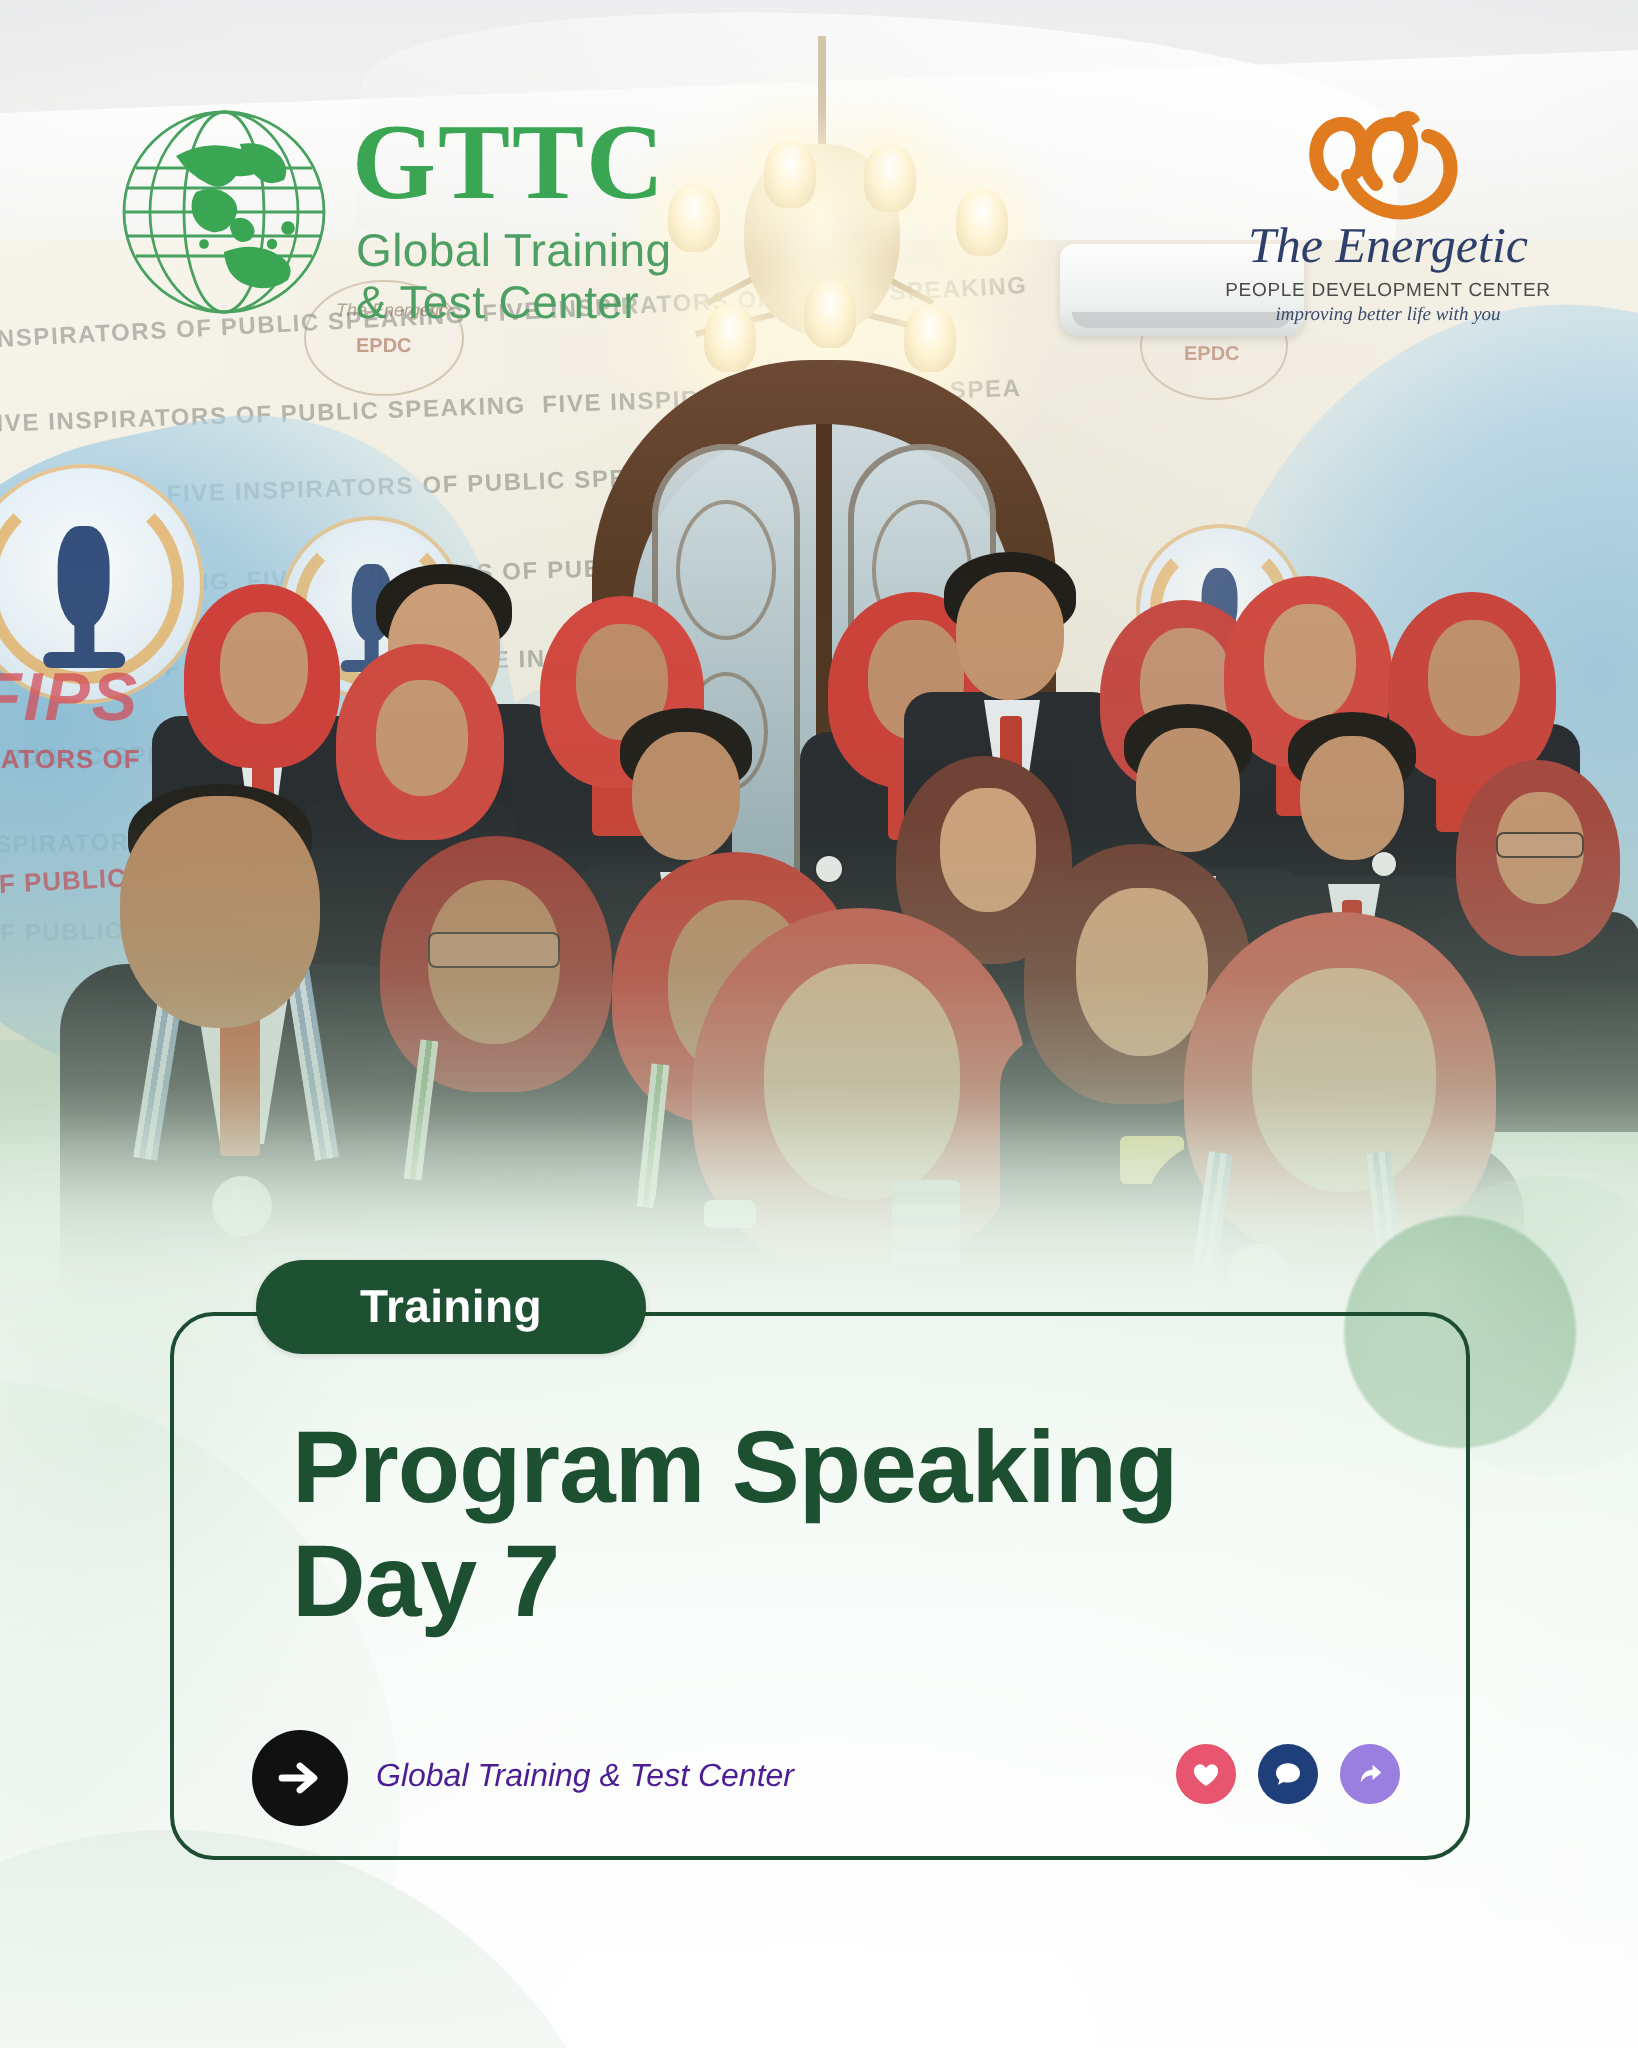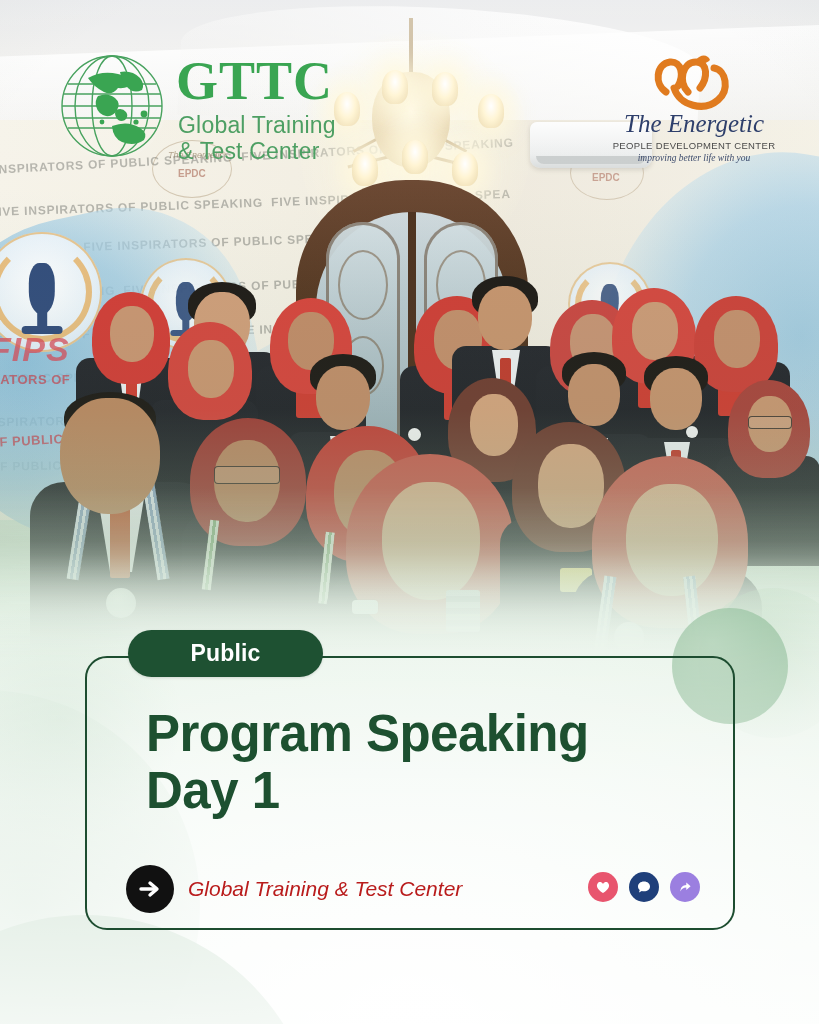--- a/index.html
+++ b/index.html
@@ -267,21 +267,21 @@
   }
   .headline .l2{display:block;}
 
   .cta{position:absolute;left:126px;top:861px;width:420px;height:56px;display:flex;align-items:center;gap:14px;}
   .cta-arrow{
     width:48px;height:48px;border-radius:50%;background:#111;
     display:flex;align-items:center;justify-content:center;flex:0 0 48px;
   }
   .cta-text{line-height:1.18;}
   .cta-text .t1{font-size:19px;font-weight:700;font-style:italic;color:#121212;}
-  .cta-text .t2{font-size:21px;font-weight:400;font-style:italic;color:#b91c1c;}
+  .cta-text .t2{font-size:16px;font-weight:400;font-style:italic;color:#4c1d95;}
 
   .socials{position:absolute;left:588px;top:872px;display:flex;gap:11px;align-items:center;}
   .soc{width:30px;height:30px;border-radius:50%;display:flex;align-items:center;justify-content:center;}
 </style>
 </head>
 <body>
 
 <div class="poster">
 
   <div class="page-wash"></div>
@@ -582,26 +582,26 @@
     <div class="energ-tag">improving better life with you</div>
   </div>
 
   <div class="blob blob-right-2"></div>
   <div class="blob blob-right"></div>
   <div class="wash-soft"></div>
 
   <div class="card"></div>
 
   <div class="badge">
-    <span>Public</span>
+    <span>Training</span>
   </div>
 
   <div class="headline">
     <span>Program Speaking</span>
-    <span class="l2">Day 1</span>
+    <span class="l2">Day 7</span>
   </div>
 
   <div class="cta">
     <div class="cta-arrow">
       <svg width="26" height="26" viewBox="0 0 26 26" aria-hidden="true">
         <path d="M4 13 H18" stroke="#fff" stroke-width="3.4" stroke-linecap="round"></path>
         <path d="M13 7 L20 13 L13 19" fill="none" stroke="#fff" stroke-width="3.4" stroke-linecap="round" stroke-linejoin="round"></path>
       </svg>
     </div>
     <div class="cta-text">

